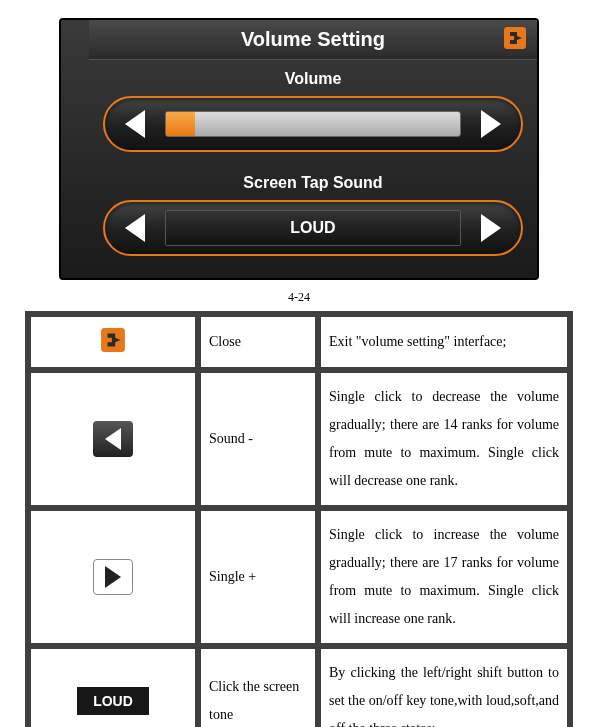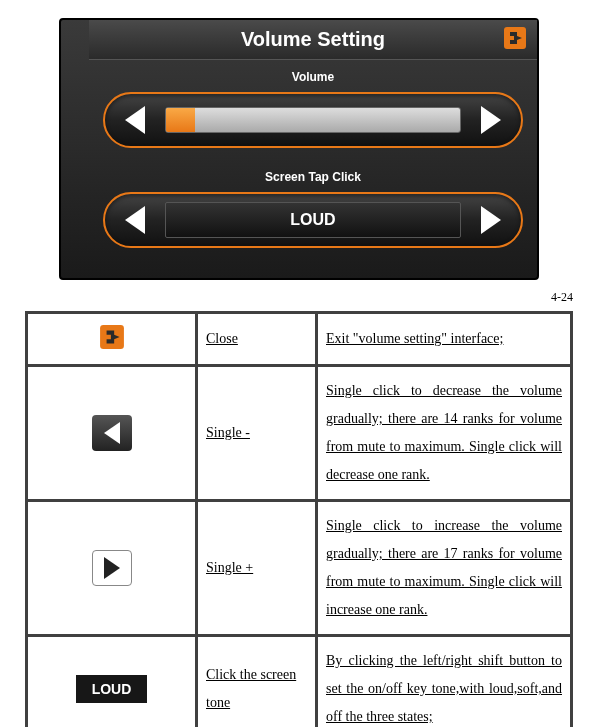--- a/index.html
+++ b/index.html
@@ -38,21 +38,21 @@
   }
   .close-icon-svg {
     width: 24px;
     height: 24px;
   }
   .section {
     text-align: center;
     margin-top: 10px;
   }
   .section-label {
-    font-size: 12px;
+    font-size: 16px;
     font-weight: bold;
     margin-bottom: 8px;
   }
   .control-bar {
     width: 420px;
     height: 56px;
     margin: 0 auto;
     background: linear-gradient(to bottom, #444 0%, #222 50%, #111 100%);
     border: 2px solid #e87817;
     border-radius: 28px;
@@ -103,36 +103,35 @@
     background: linear-gradient(to bottom, #333, #111);
     border: 1px solid #555;
     border-radius: 2px;
     display: flex;
     align-items: center;
     justify-content: center;
     font-weight: bold;
     font-size: 16px;
   }
   .fig-num {
-    text-align: right;
+    text-align: center;
     font-size: 12px;
     margin: 10px 0 6px;
     font-family: "Times New Roman", serif;
   }
   table.desc {
     width: 100%;
     border-collapse: collapse;
     font-family: "Times New Roman", serif;
     font-size: 14px;
   }
   table.desc td {
-    border: 3px solid #404040;
+    border: 6px solid #404040;
     padding: 10px 8px;
     vertical-align: middle;
-    text-decoration: underline;
   }
   table.desc td.icon-cell {
     width: 170px;
     text-align: center;
   }
   table.desc td.name-cell {
     width: 120px;
     line-height: 2;
   }
   table.desc td.desc-cell {
@@ -194,21 +193,21 @@
       <div class="volume-slider">
         <div class="volume-fill" style="width: 10%;"></div>
       </div>
       <div class="arrow-btn">
         <div class="arrow-right"></div>
       </div>
     </div>
   </div>
 
   <div class="section" style="margin-top:22px">
-    <div class="section-label">Screen Tap Click</div>
+    <div class="section-label">Screen Tap Sound</div>
     <div class="control-bar">
       <div class="arrow-btn">
         <div class="arrow-left"></div>
       </div>
       <div class="tap-value">LOUD</div>
       <div class="arrow-btn">
         <div class="arrow-right"></div>
       </div>
     </div>
   </div>
@@ -229,21 +228,21 @@
     </td>
     <td class="name-cell">Close</td>
     <td class="desc-cell">Exit "volume setting" interface;</td>
   </tr>
   <tr>
     <td class="icon-cell">
       <span class="mini-arrow-box">
         <span class="sm-arrow-left"></span>
       </span>
     </td>
-    <td class="name-cell">Single -</td>
+    <td class="name-cell">Sound -</td>
     <td class="desc-cell">Single click to decrease the volume gradually; there are 14 ranks for volume from mute to maximum. Single click will decrease one rank.</td>
   </tr>
   <tr>
     <td class="icon-cell">
       <span class="mini-arrow-box right">
         <span class="sm-arrow-right"></span>
       </span>
     </td>
     <td class="name-cell">Single +</td>
     <td class="desc-cell">Single click to increase the volume gradually; there are 17 ranks for volume from mute to maximum. Single click will increase one rank.</td>

